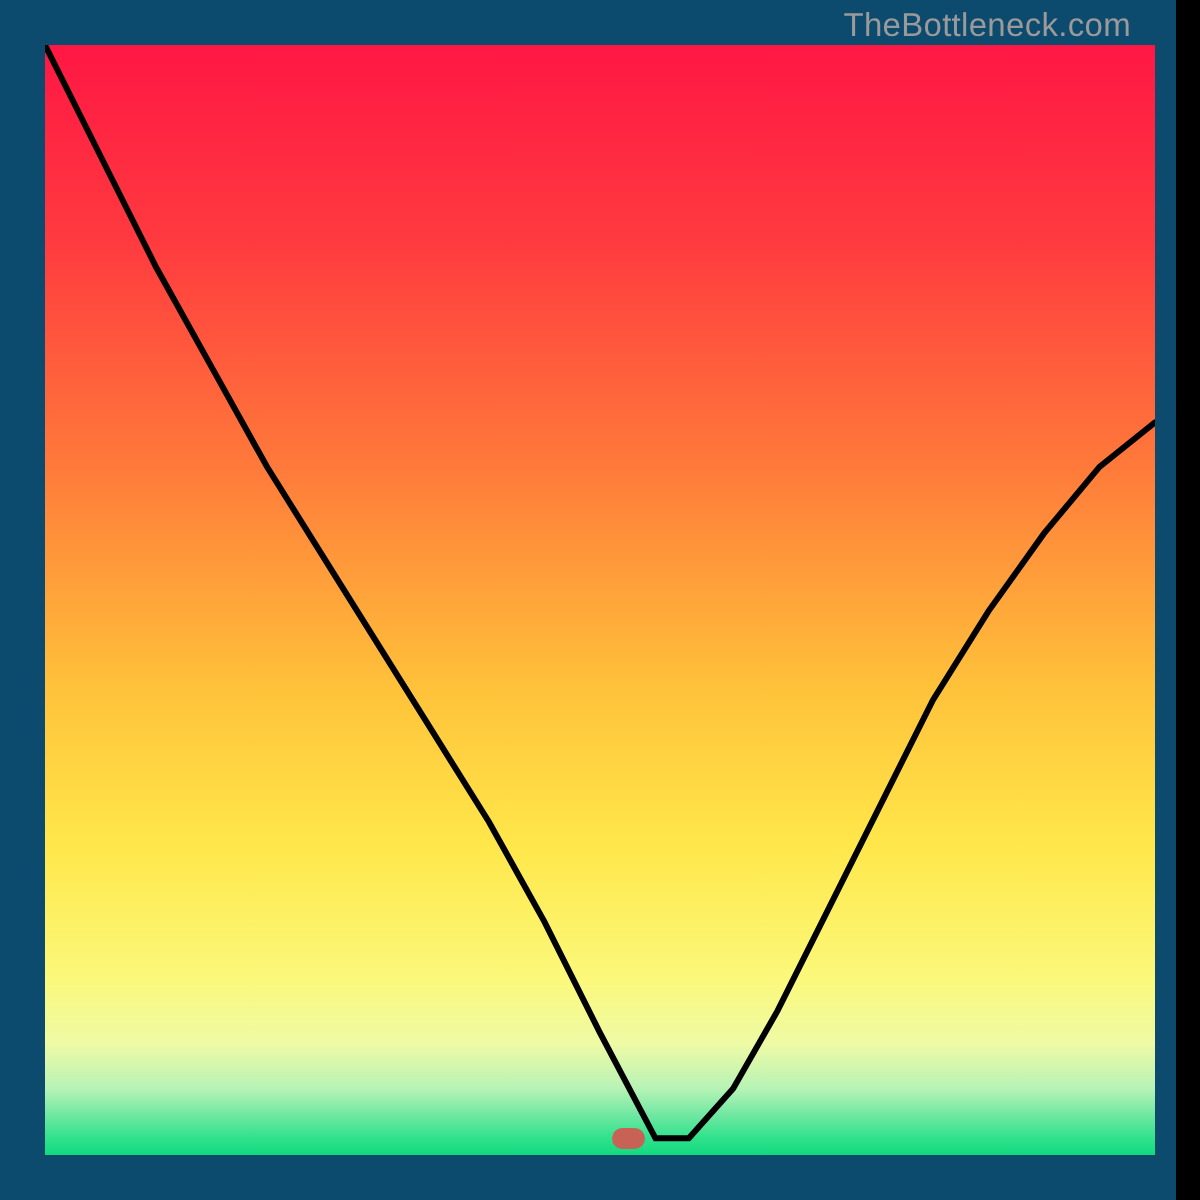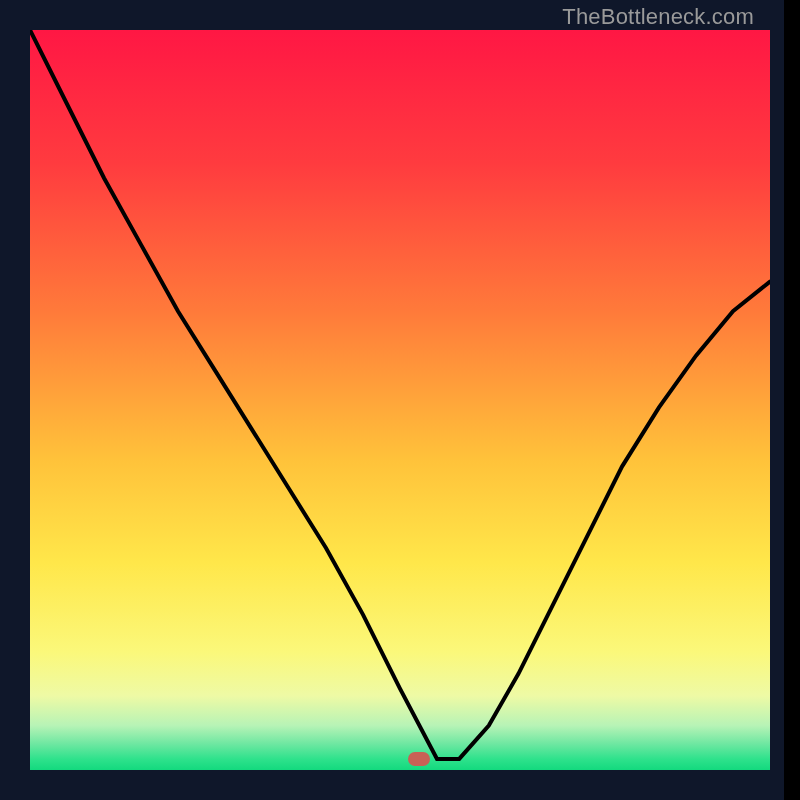--- a/index.html
+++ b/index.html
@@ -10,21 +10,21 @@
     background: #000;
     overflow: hidden;
     font-family: Arial, Helvetica, sans-serif;
   }
   .frame {
     position: absolute;
     top: 0;
     left: 0;
     width: 784px;
     height: 800px;
-    background: #0f172a;
+    background: #0c4a6e;
   }
   .plot {
     position: absolute;
     top: 30px;
     left: 30px;
     width: 740px;
     height: 740px;
     overflow: hidden;
   }
   .gradient {

